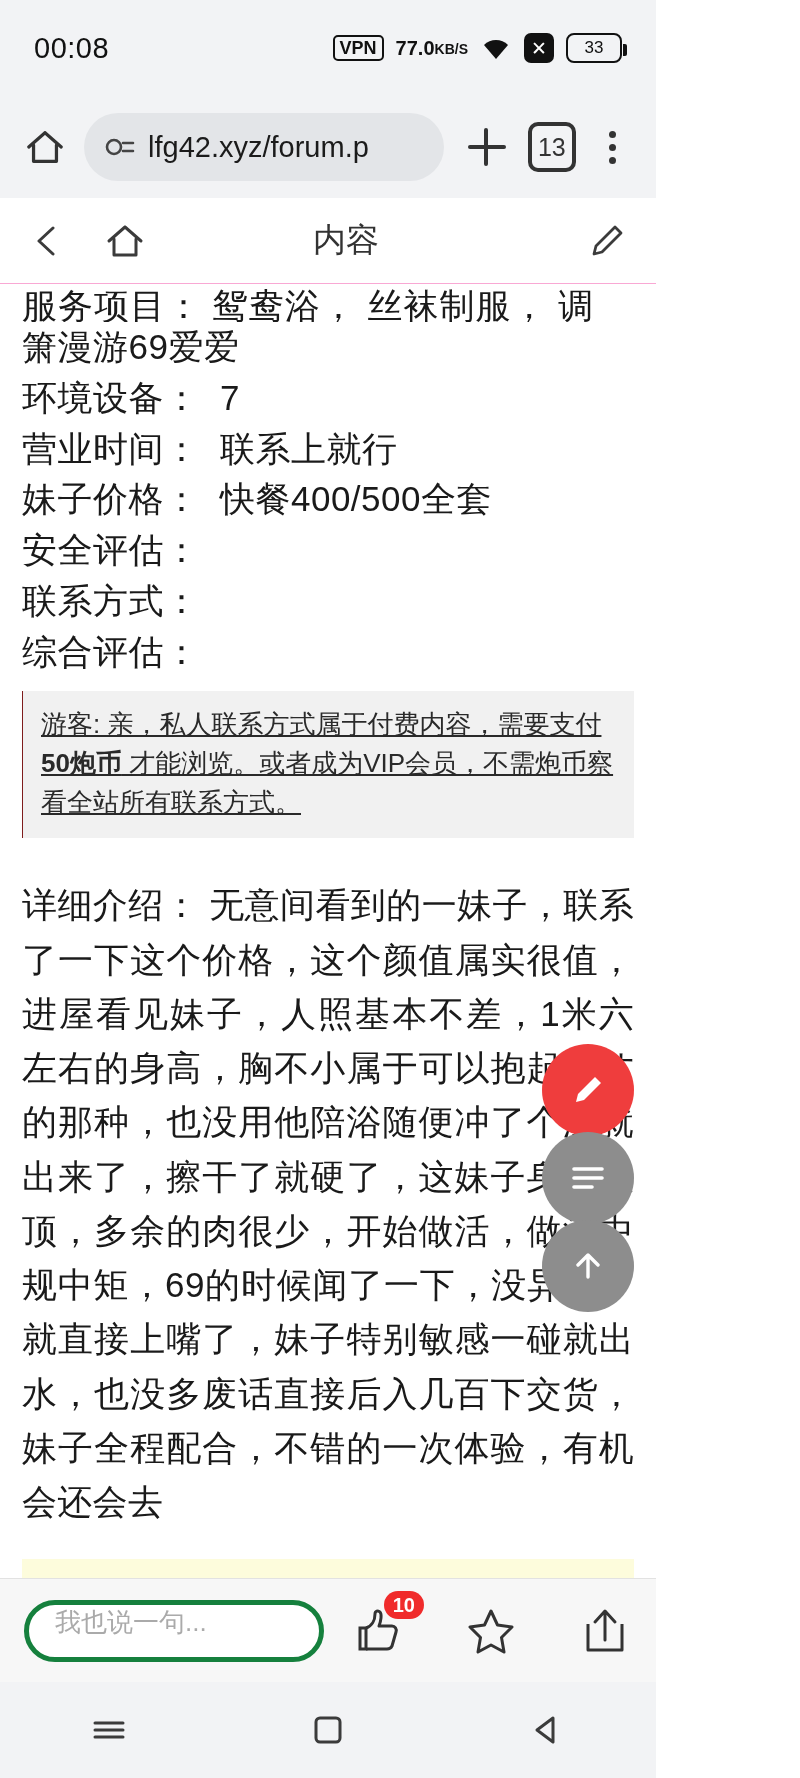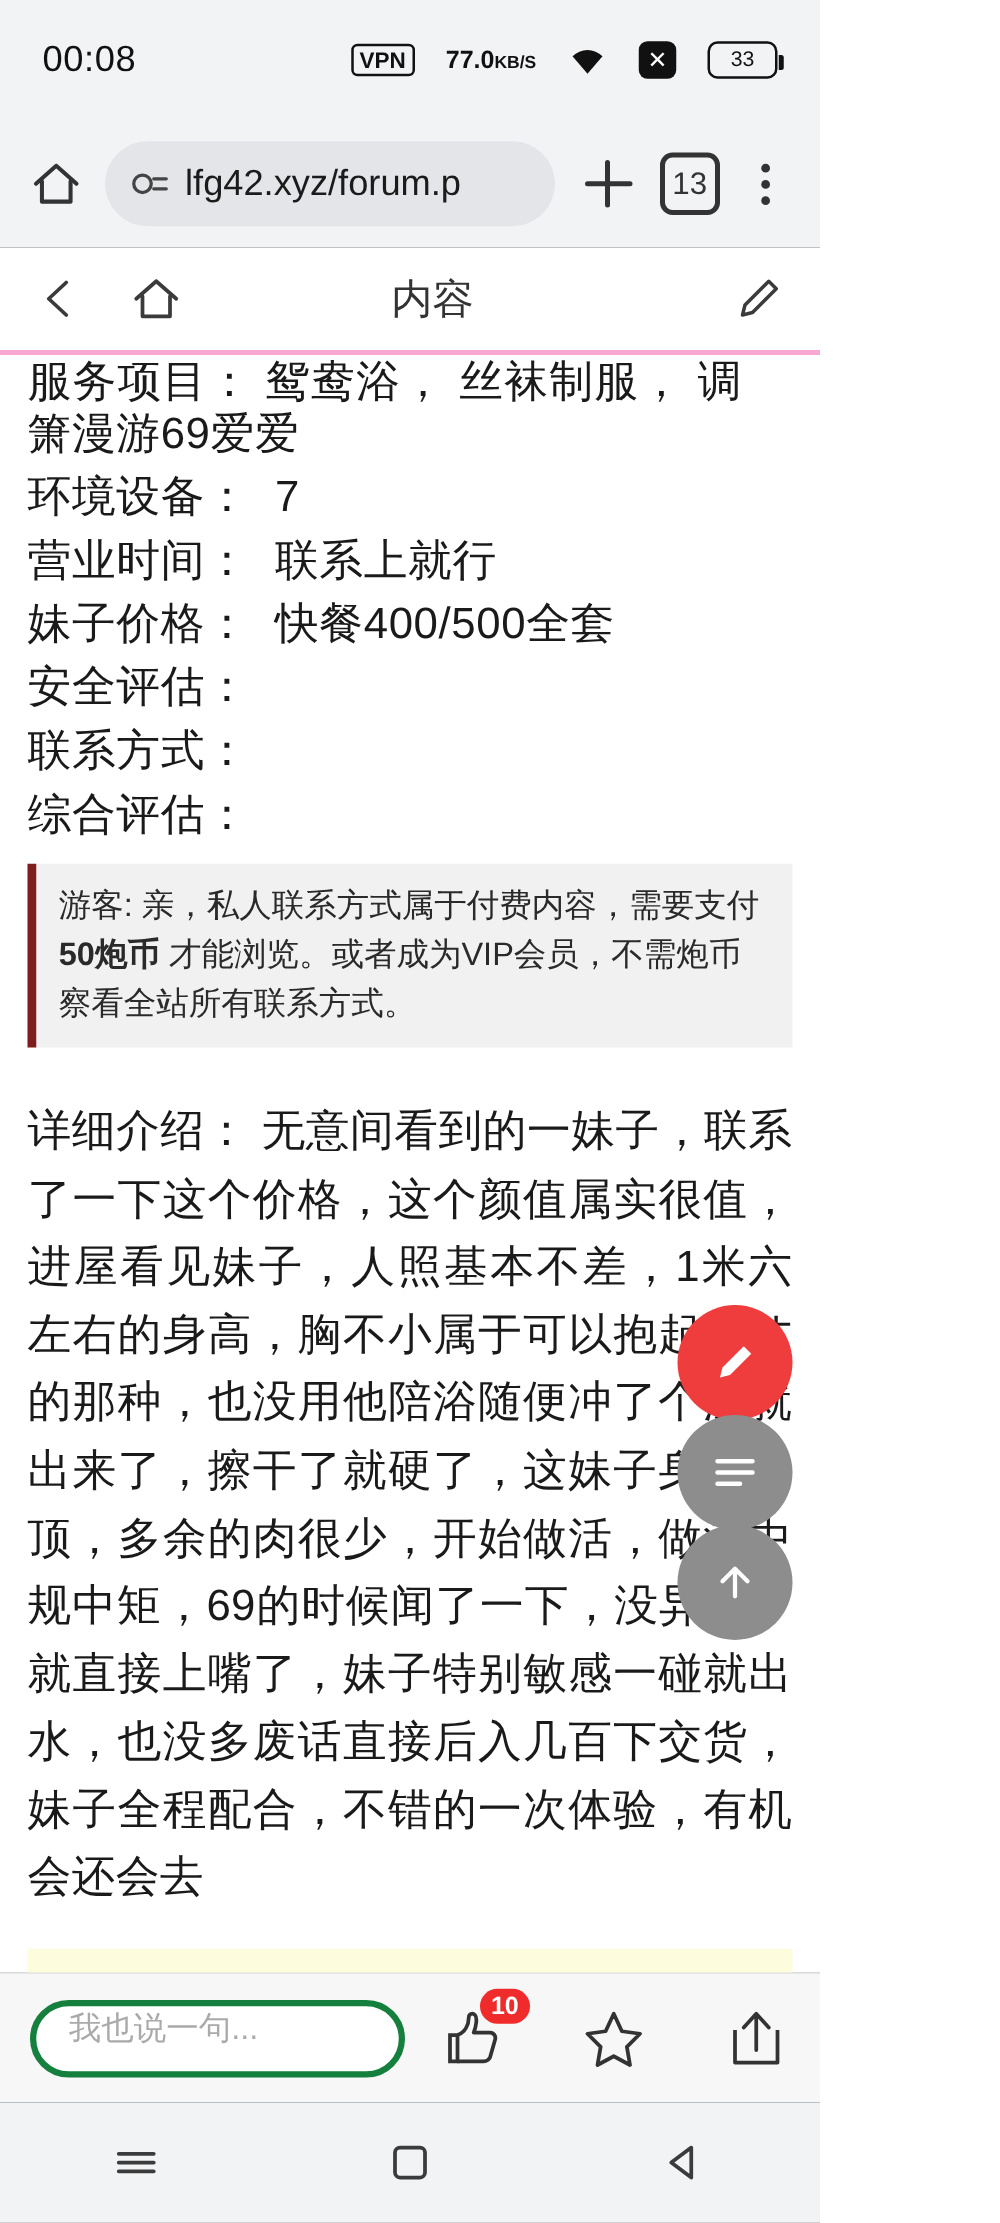--- a/index.html
+++ b/index.html
@@ -5,38 +5,38 @@
   * { box-sizing: border-box; margin: 0; padding: 0; }
   html, body {
     width: 800px; height: 1778px;
     font-family: "Liberation Sans", "DejaVu Sans", sans-serif;
     background: #ffffff;
     overflow: hidden;
   }
   .phone {
     width: 656px; height: 1778px;
     display: flex; flex-direction: column;
-    background: #0f172a;
+    background: #86efac;
     position: relative;
   }
 
   
   .statusbar {
     height: 96px;
     background: #f2f3f5;
     display: flex; align-items: center;
     padding: 0 34px;
     flex: 0 0 auto;
   }
   .status-time {
     font-size: 29px; color: #111; letter-spacing: 0.5px;
   }
   .status-right {
     margin-left: auto;
-    display: flex; align-items: center; gap: 25px;
+    display: flex; align-items: center; gap: 12px;
   }
   .vpn-badge {
     border: 2.5px solid #111; border-radius: 5px;
     font-size: 18px; font-weight: bold; color: #111;
     padding: 1px 5px; line-height: 1.15;
   }
   .netspeed {
     display: flex; flex-direction: row; align-items: center;
     line-height: 1; color: #111;
   }
@@ -97,21 +97,21 @@
     display: flex; flex-direction: column; align-items: center; justify-content: center;
     gap: 6px;
   }
   .menu-btn i { width: 7px; height: 7px; border-radius: 50%; background: #333; display: block; }
 
   
   .appheader {
     height: 86px; background: #ffffff;
     display: flex; align-items: center;
     padding: 0 28px;
-    border-bottom: 4px solid #f9a8d4;
+    border-bottom: 1px solid #f9a8d4;
     flex: 0 0 auto;
   }
   .appheader .back { width: 40px; height: 40px; }
   .appheader .home2 { width: 42px; height: 42px; margin-left: 36px; }
   .appheader .title {
     flex: 1; text-align: center; font-size: 33px; color: #333;
     margin-left: -40px;
   }
   .appheader .edit { width: 42px; height: 42px; }
 
@@ -132,23 +132,23 @@
   }
   .fieldline {
     font-size: 35px; color: #1a1a1a;
     line-height: 1.45;
     letter-spacing: 0.5px;
     white-space: pre;
   }
   .quote {
     margin-top: 14px;
     background: #f1f1f1;
-    border-left: 7px solid #7f1d1d;
+    border-left: 1px solid #7f1d1d;
     padding: 14px 16px 16px 18px;
-    font-size: 26px; line-height: 1.5; color: #2a2a2a;
+    font-size: 26px; line-height: 1.5; color: #2a2a2a; text-decoration: underline;
   }
   .quote b { font-weight: bold; }
   .bodytext {
     margin-top: 40px;
     font-size: 35px; line-height: 1.55; color: #1a1a1a;
     text-align: justify;
     letter-spacing: 0.3px;
   }
   .notice {
     margin-top: 30px;

